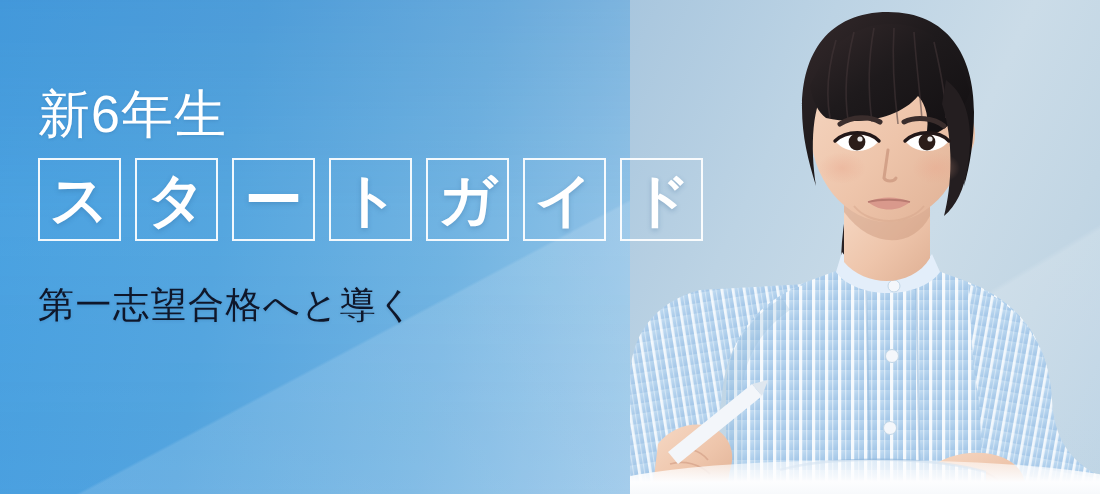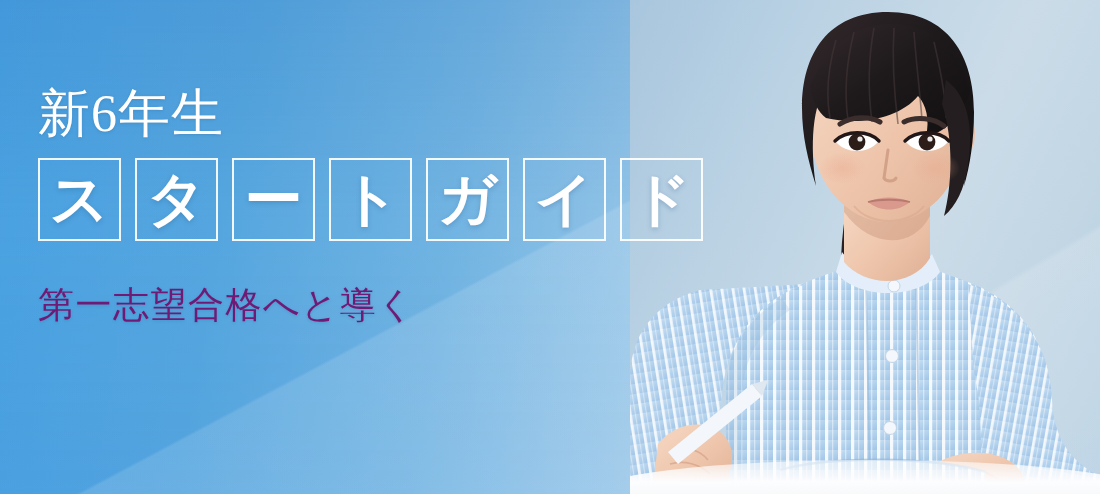--- a/index.html
+++ b/index.html
@@ -126,21 +126,20 @@
     background: linear-gradient(180deg, rgba(255,255,255,.55), #fdfdfe 55%, #f4f7fa);
     border-radius: 60% 60% 0 0 / 100% 100% 0 0;
   }
 
   
   .copy {
     position: absolute;
     left: 38px;
     top: 88px;
     width: 720px;
-    font-family: Liberation Serif, serif;
   }
   .eyebrow {
     color: #ffffff;
     font-size: 52px;
     line-height: 1;
     letter-spacing: 1px;
     font-weight: 400;
     text-shadow: 0 1px 3px rgba(40,90,140,.25);
     white-space: nowrap;
   }
@@ -158,21 +157,21 @@
     align-items: center;
     justify-content: center;
     color: #ffffff;
     font-size: 58px;
     font-weight: 700;
     line-height: 1;
     text-shadow: 0 2px 5px rgba(40,90,140,.28);
   }
   .subcopy {
     margin-top: 38px;
-    color: #701a75;
+    color: #0f172a;
     font-size: 36px;
     line-height: 1.45;
     letter-spacing: 1.5px;
     font-weight: 400;
     text-shadow: 0 1px 3px rgba(40,90,140,.22);
   }
   .subcopy div { white-space: nowrap; }
 </style>
 </head>
 <body>

